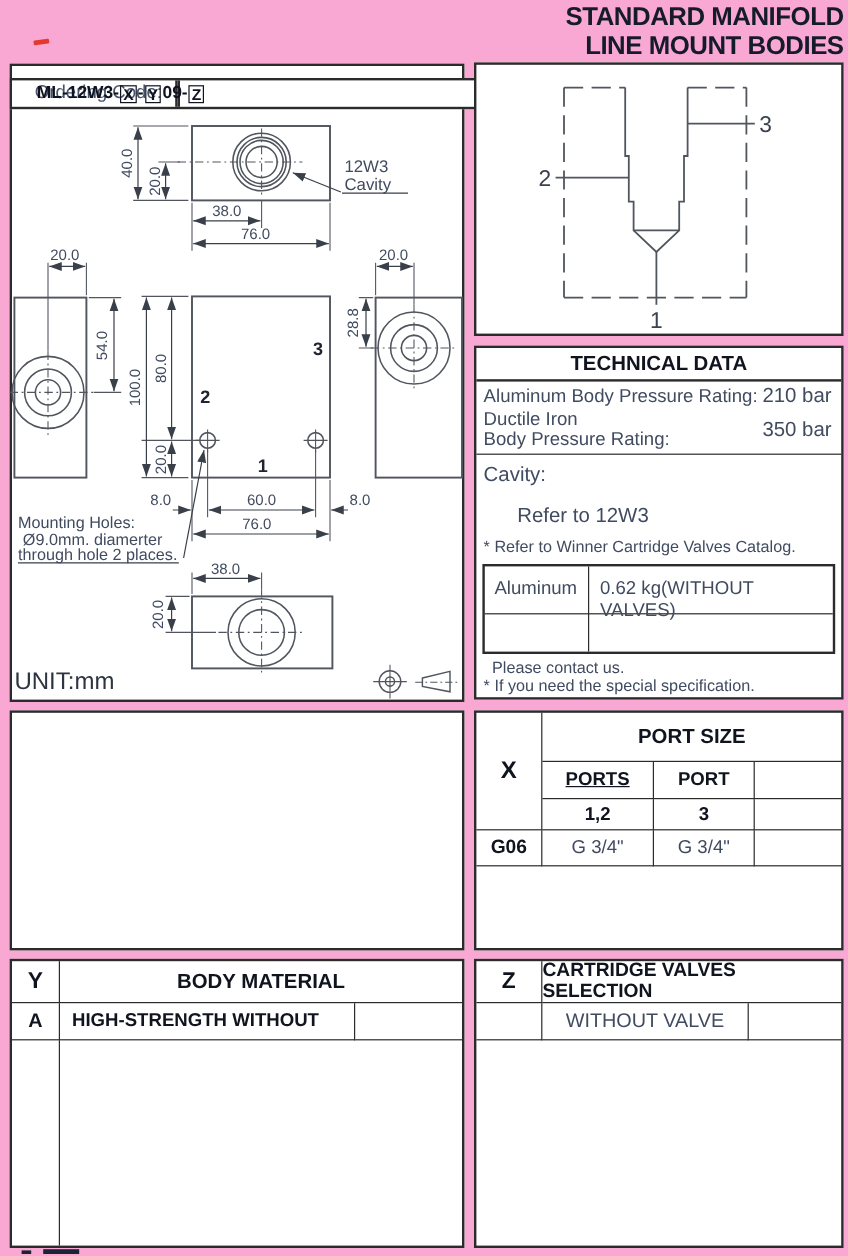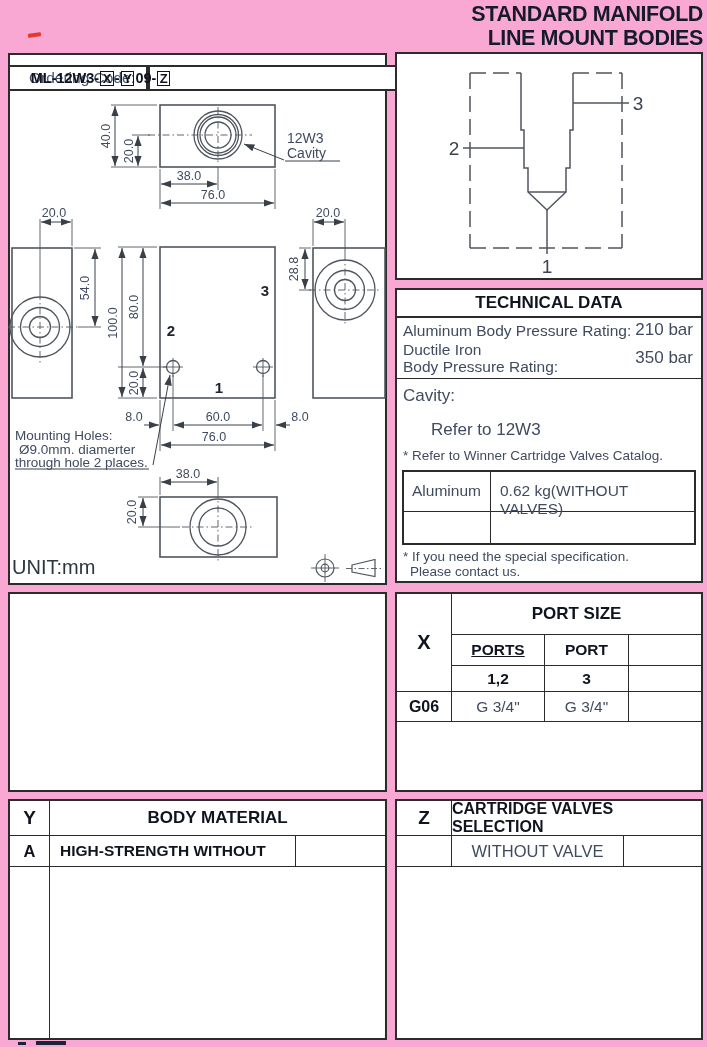--- a/index.html
+++ b/index.html
@@ -264,22 +264,22 @@
     <div class="t-val" style="left:6px;top:96px;">Cavity:</div>
     <div class="t-val" style="left:34px;top:130px;">Refer to 12W3</div>
     <div class="t-note" style="left:6px;top:158px;">* Refer to Winner Cartridge Valves Catalog.</div>
     <div class="wt">
       <div class="vline"></div>
       <div class="hline"></div>
       <div class="t-lab" style="left:8px;top:10px;">Aluminum</div>
       <div class="t-lab" style="left:96px;top:10px;">0.62 kg(WITHOUT VALVES)</div>
     </div>
     <div class="t-note" style="left:6px;top:259px;">
+      <div style="padding-left:7px;">Please contact us.</div>
       <div>* If you need the special specification.</div>
-      <div style="padding-left:7px;">Please contact us.</div>
     </div>
   </div>
 
   <div class="frame" style="left:8px;top:592px;width:379px;height:200px;"></div>
 
   <div class="frame" style="left:395px;top:592px;width:308px;height:200px;">
     <div class="cell bR bB hdr" style="left:0;top:0;width:55px;height:98px;font-size:20px;">X</div>
     <div class="cell bB hdr" style="left:55px;top:0;width:249px;height:41px;font-size:17px;">PORT SIZE</div>
     <div class="cell bR bB hdr" style="left:55px;top:41px;width:93px;height:31px;font-size:15.5px;text-decoration:underline;">PORTS</div>
     <div class="cell bR bB hdr" style="left:148px;top:41px;width:84px;height:31px;font-size:15.5px;">PORT</div>

